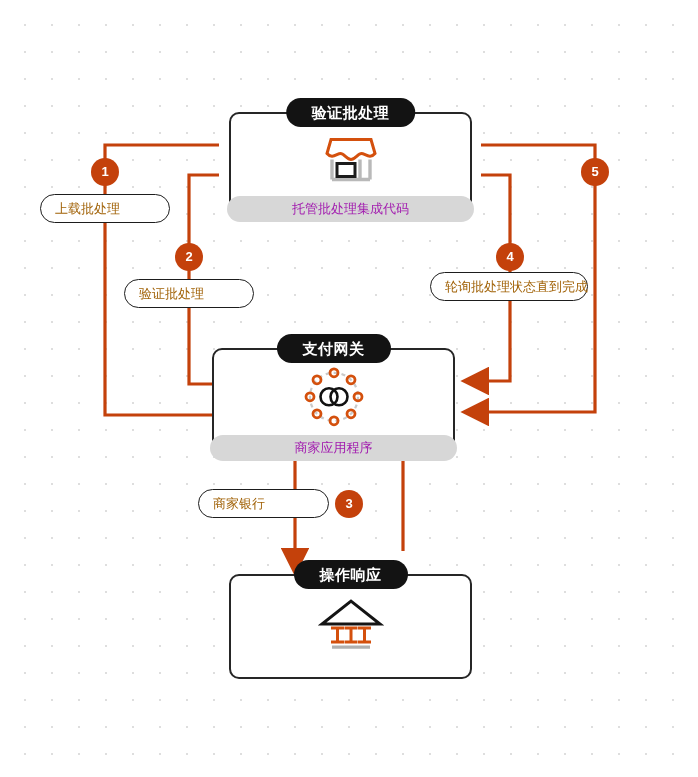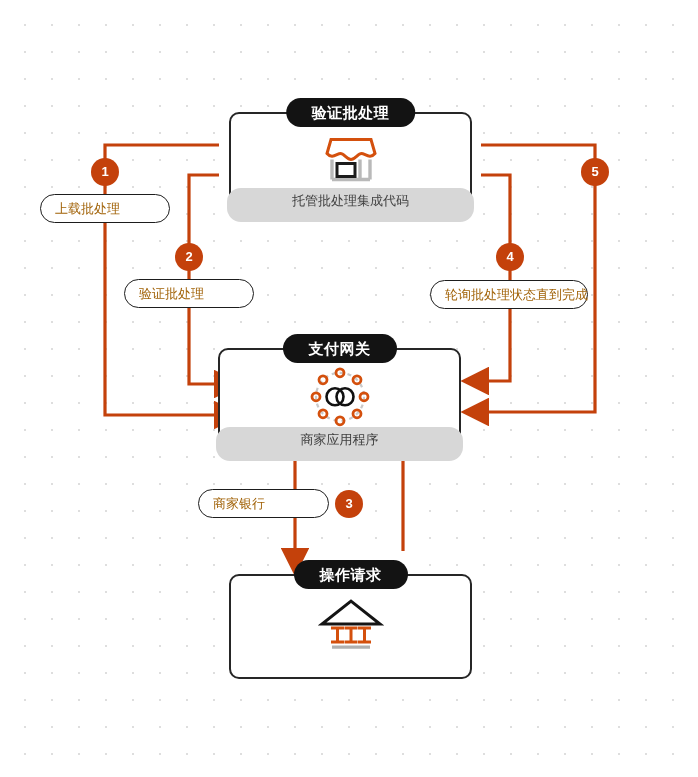--- a/index.html
+++ b/index.html
@@ -40,60 +40,60 @@
     padding:0 26px;
     font-size:15px;
     font-weight:bold;
     white-space:nowrap;
     letter-spacing:.5px;
   }
   .node-footer{
     position:absolute;
     left:-4px;right:-4px;
     bottom:-12px;
-    height:34px;
+    height:26px;
     line-height:26px;
     background:#d7d7d7;
-    color:#404040;
+    color:#a21caf;
     border-radius:14px;
     text-align:center;
     font-size:13px;
     white-space:nowrap;
   }
   .node-icon{
     position:absolute;
     left:0;right:0;top:50%;
     transform:translateY(-55%);
     display:flex;
     justify-content:center;
     align-items:center;
   }
 
   #node-merchant-app{left:229px;top:112px;width:243px;height:100px;}
-  #node-payment-gateway{left:218px;top:348px;width:243px;height:103px;text-decoration:underline;}
+  #node-payment-gateway{left:212px;top:348px;width:243px;height:103px;text-decoration:underline;}
   #node-merchant-bank{left:229px;top:574px;width:243px;height:105px;}
 
   
   .pill{
     position:absolute;
     box-sizing:border-box;
     border:1.6px solid #1d1d1d;
     border-radius:18px;
     background:#ffffff;
     height:29px;
     line-height:28px;
     text-align:left;
     font-size:13px;
     color:#a16207;
     white-space:nowrap;
     padding:0 14px;
   }
   #pill-upload-batch{left:40px;top:194px;width:130px;}
   #pill-validate-batch{left:124px;top:279px;width:130px;}
-  #pill-poll-status{left:430px;top:280px;width:158px;}
+  #pill-poll-status{left:430px;top:272px;width:158px;}
   #pill-download-response{left:518px;top:194px;width:152px;}
   #pill-action-request{left:198px;top:489px;width:131px;}
   #pill-action-response{left:369px;top:489px;width:131px;}
 
   
   .step-badge{
     position:absolute;
     width:28px;height:28px;
     border-radius:50%;
     background:#c4410b;
@@ -173,21 +173,21 @@
         </g>
         <circle cx="32" cy="32" r="8" fill="#ffffff"></circle>
         <circle cx="27" cy="32" r="8.5" fill="none" stroke="#111111" stroke-width="2.6"></circle>
         <circle cx="37" cy="32" r="8.5" fill="none" stroke="#111111" stroke-width="2.6"></circle>
       </svg>
     </div>
     <div class="node-footer">商家应用程序</div>
   </div>
 
   <div class="node" id="node-merchant-bank">
-    <div class="node-title">操作请求</div>
+    <div class="node-title">操作响应</div>
     <div class="node-icon">
       <svg width="66" height="58" viewBox="0 0 66 58" xmlns="http://www.w3.org/2000/svg">
         <path d="M33,6 L62,29 L4,29 Z" fill="none" stroke="#141414" stroke-width="3"></path>
         <g stroke="#d4500d" stroke-width="3" fill="none">
           <path d="M13,33 L26,33 M13,47 L26,47 M19.5,33 L19.5,47"></path>
           <path d="M26.5,33 L39.5,33 M26.5,47 L39.5,47 M33,33 L33,47"></path>
           <path d="M40,33 L53,33 M40,47 L53,47 M46.5,33 L46.5,47"></path>
         </g>
         <path d="M14,52 L52,52" stroke="#b0b0b0" stroke-width="3.4" fill="none"></path>
       </svg>

